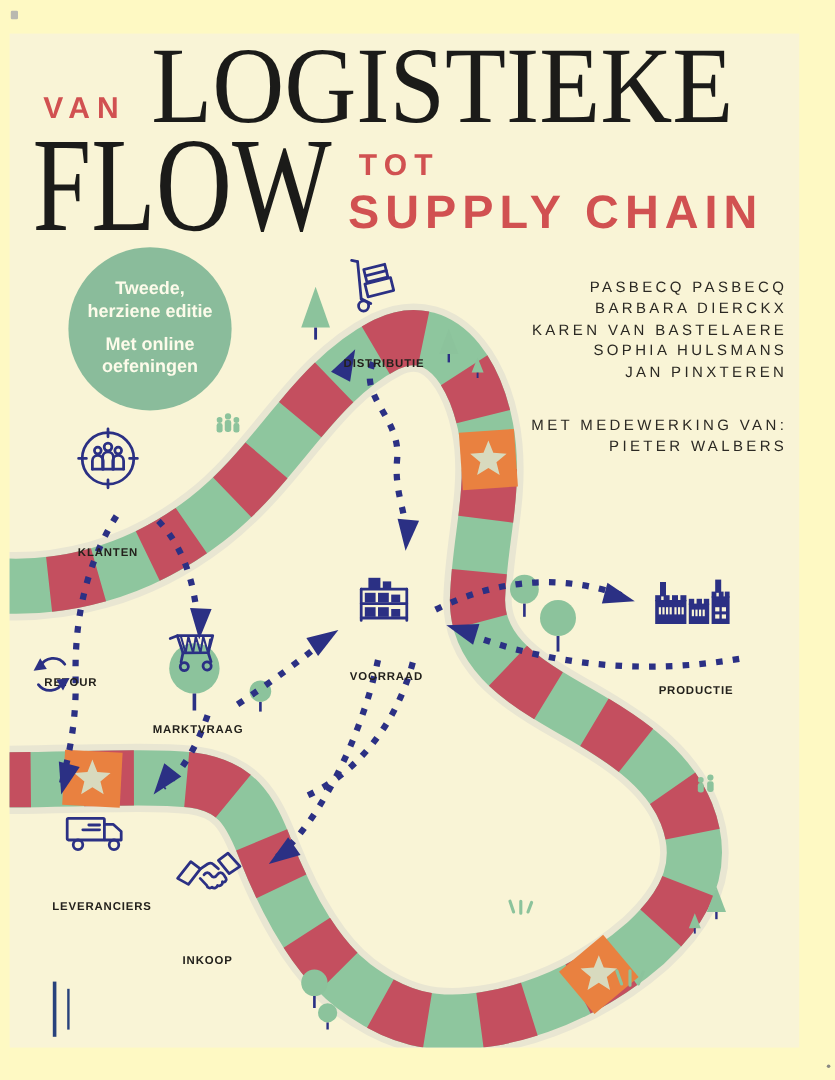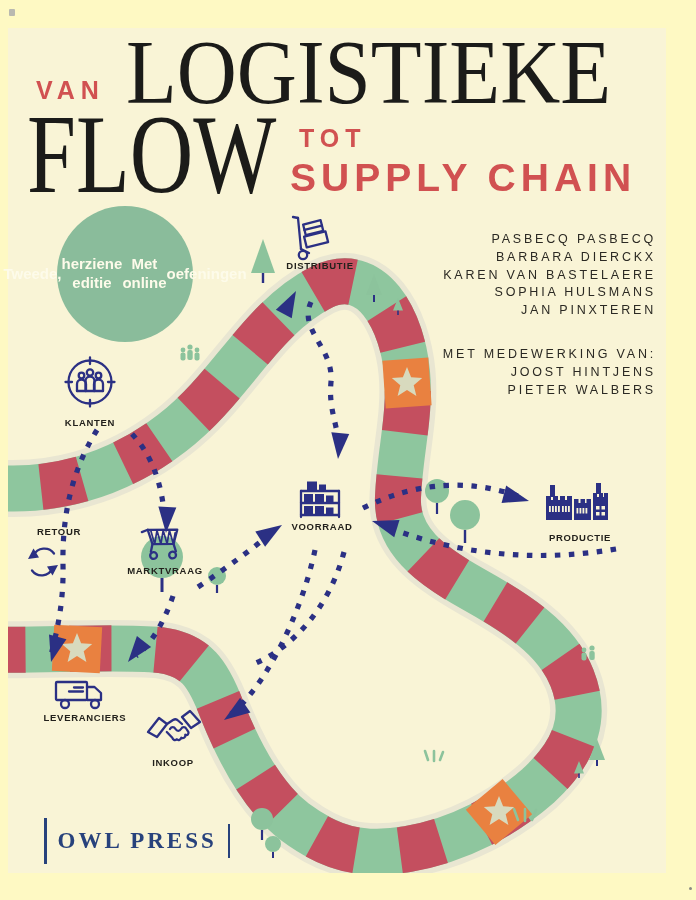--- a/index.html
+++ b/index.html
@@ -17,33 +17,33 @@
   .t-flow{position:absolute;left:27px;top:99px;font-family:"Liberation Serif",serif;
          font-size:100px;line-height:1;color:#1b1b19;transform:scale(0.88,1.12);
          transform-origin:left top;white-space:nowrap;}
   .t-tot{position:absolute;left:299px;top:124px;font-size:25px;font-weight:bold;
          letter-spacing:6px;color:#d15151;}
   .t-supply{position:absolute;left:290px;top:156px;font-size:39px;font-weight:bold;
          letter-spacing:5px;color:#d15151;white-space:nowrap;}
 
   
   .badge{position:absolute;left:57px;top:206px;width:136px;height:136px;border-radius:50%;
-         background:#8abc9b;color:#fdfbea;display:flex;
+         background:#8abc9b;color:#fdfbea;display:flex;flex-direction:column;
          align-items:center;justify-content:center;text-align:center;
          font-weight:bold;font-size:15px;line-height:1.25;}
   .badge .gap{height:9px;}
 
   
   .authors{position:absolute;right:40px;top:231px;text-align:right;color:#2b2923;
          font-size:12.5px;letter-spacing:2.8px;line-height:17.8px;white-space:nowrap;}
   .authors .contrib-head{margin-top:26px;}
 
   
   .nlabel{position:absolute;font-weight:bold;font-size:9.5px;letter-spacing:0.7px;
-         color:#23211c;text-align:center;white-space:nowrap;}
+         color:#23211c;text-align:center;white-space:nowrap;margin-top:38px;}
   .icon{position:absolute;}
   .st{stroke:#2b3084;fill:none;stroke-width:2.3;stroke-linecap:round;stroke-linejoin:round;}
   .fl{fill:#2b3084;stroke:none;}
 
   
   .publisher{position:absolute;left:44px;top:818px;display:flex;align-items:center;gap:9px;}
   .publisher .bar-l{width:2.5px;height:46px;background:#28427c;}
   .publisher .bar-r{width:2.5px;height:34px;background:#28427c;}
   .publisher .pub-name{font-family:"Liberation Serif",serif;font-weight:bold;font-size:23px;
          letter-spacing:3px;color:#28427c;padding:0 2px;}
@@ -186,21 +186,20 @@
     <div>oefeningen</div>
   </div>
 
   <div class="authors">
     <div>PASBECQ PASBECQ</div>
     <div>BARBARA DIERCKX</div>
     <div>KAREN VAN BASTELAERE</div>
     <div>SOPHIA HULSMANS</div>
     <div>JAN PINXTEREN</div>
     <div class="contrib-head">MET MEDEWERKING VAN:</div>
-    <div>JOOST HINTJENS</div>
     <div>PIETER WALBERS</div>
   </div>
 
   <svg class="icon" style="left:286px;top:214px" width="48" height="48" viewBox="0 0 48 48">
     <g class="st">
       <path d="M12,4 L7,3"></path>
         <path d="M12,4 L15,35"></path>
       <circle cx="17" cy="41" r="4.2"></circle>
         <path d="M15,35 L23,39"></path>
       <g transform="rotate(-14 29 21)">
@@ -323,16 +322,15 @@
       <path d="M2,26 L13,12 L21,18 L11,31 Z"></path>
       <path d="M54,16 L44,5 L36,11 L45,22 Z"></path>
       <path d="M21,18 l6,-4 c2,-1.2 4,-0.6 5,0.5 l4,3.5"></path>
       <path d="M24,23 c1.5,-2.5 4,-2.5 5.5,0 c1.5,2.5 4,2.5 5.5,0 c1.5,-2.5 4,-2.5 5.5,0 l1.8,2.8 c1,2 -1,4 -3,3 c0.5,2.5 -2,4 -4,3 c-0.5,2 -3,3 -4.5,1.5 c-2,1.5 -4,0.5 -4.5,-1.5 l-5.5,-5.8"></path>
     </g>
   </svg>
   <div class="nlabel" style="left:138px;top:757px;width:70px">INKOOP</div>
 
   <div class="publisher">
     <div class="bar-l"></div>
-    <div class="pub-name">OWL PRESS</div>
     <div class="bar-r"></div>
   </div>
 </div>
 
 </body></html>

